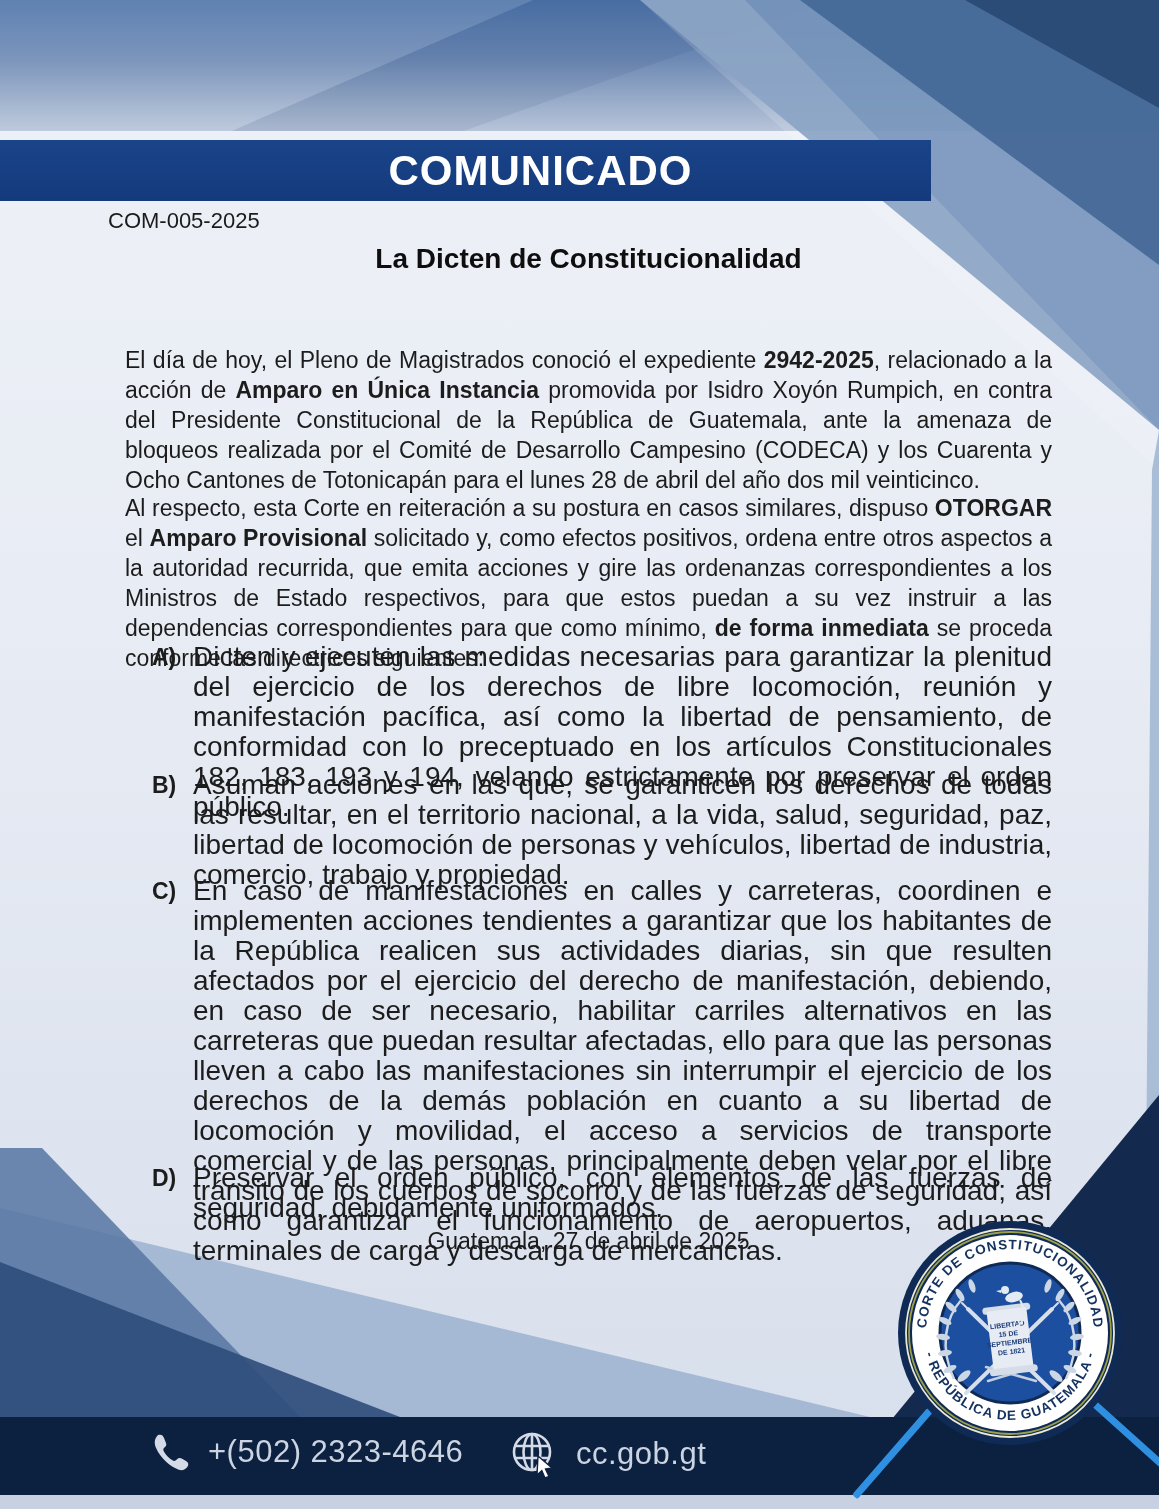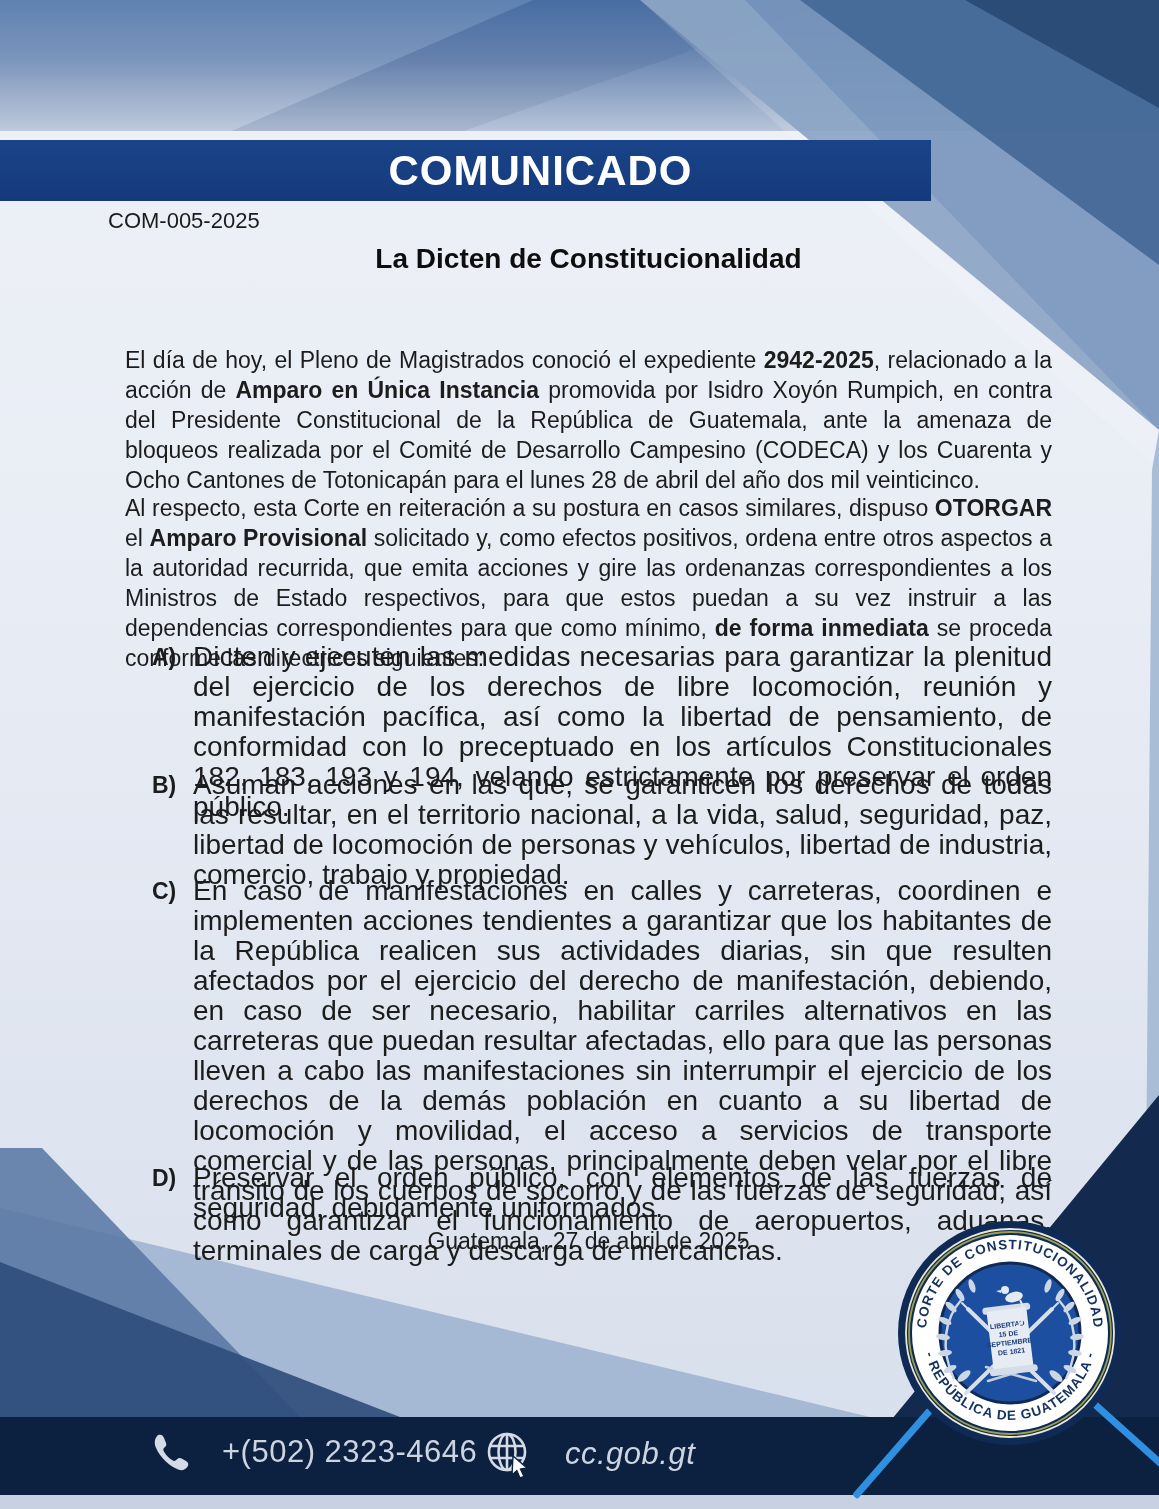--- a/index.html
+++ b/index.html
@@ -44,23 +44,23 @@
   .directive{position:absolute;left:152px;width:900px;z-index:6;display:flex;}
   .dA{top:642px;} .dB{top:770px;} .dC{top:876px;} .dD{top:1163px;}
   .directive .lbl{width:41px;flex:0 0 41px;font-weight:bold;font-size:23px;line-height:30px;color:#1c1c1c;}
   .directive .txt{width:859px;font-size:28px;line-height:30px;color:#1c1c1c;text-align:justify;}
   .date-line{position:absolute;left:125px;top:1228px;width:927px;z-index:6;text-align:center;
              font-size:23px;color:#1c1c1c;}
 
   
   .footer-bar{position:absolute;left:0;top:1417px;width:1159px;height:78px;background:#0c2140;z-index:10;}
   .bottom-strip{position:absolute;left:0;top:1495px;width:1159px;height:14px;background:#c7d1e2;z-index:10;}
-  .footer-item{position:absolute;display:flex;align-items:center;gap:30px;z-index:11;color:#ccd4e2;text-align:right;}
+  .footer-item{position:absolute;display:flex;align-items:center;gap:16px;z-index:11;color:#ccd4e2;text-align:right;}
   .footer-phone{left:148px;top:1430px;}
-  .footer-web{left:483px;top:1428px;font-style:italic;}
+  .footer-web{left:508px;top:1428px;}
   .footer-text{font-size:31px;letter-spacing:.5px;color:#ccd4e2;}
 
   
   .ray{position:absolute;height:7px;background:#2f8fe0;z-index:11;border-radius:2px;}
   .ray-left{width:115px;left:835px;top:1450px;transform:rotate(131deg);}
   .ray-right{width:95px;left:1082px;top:1432px;transform:rotate(42deg);}
 
   .seal{position:absolute;left:898px;top:1221px;width:224px;height:224px;z-index:12;}
 </style>
 </head>

